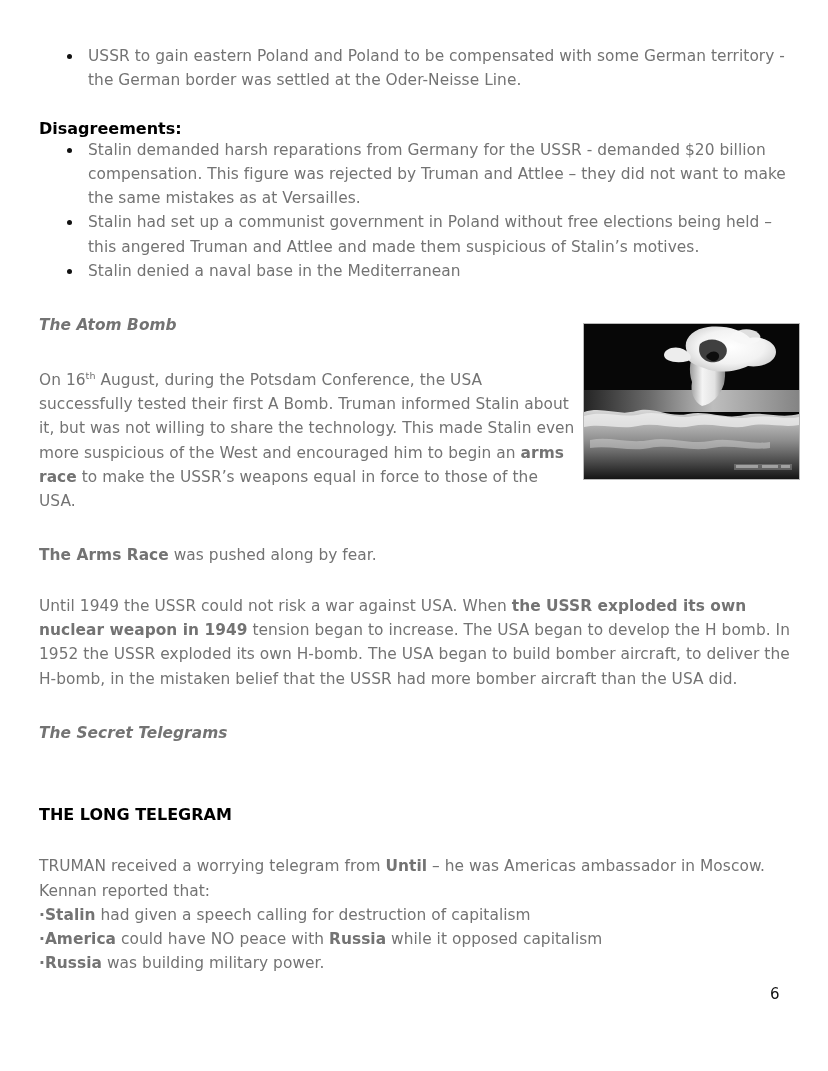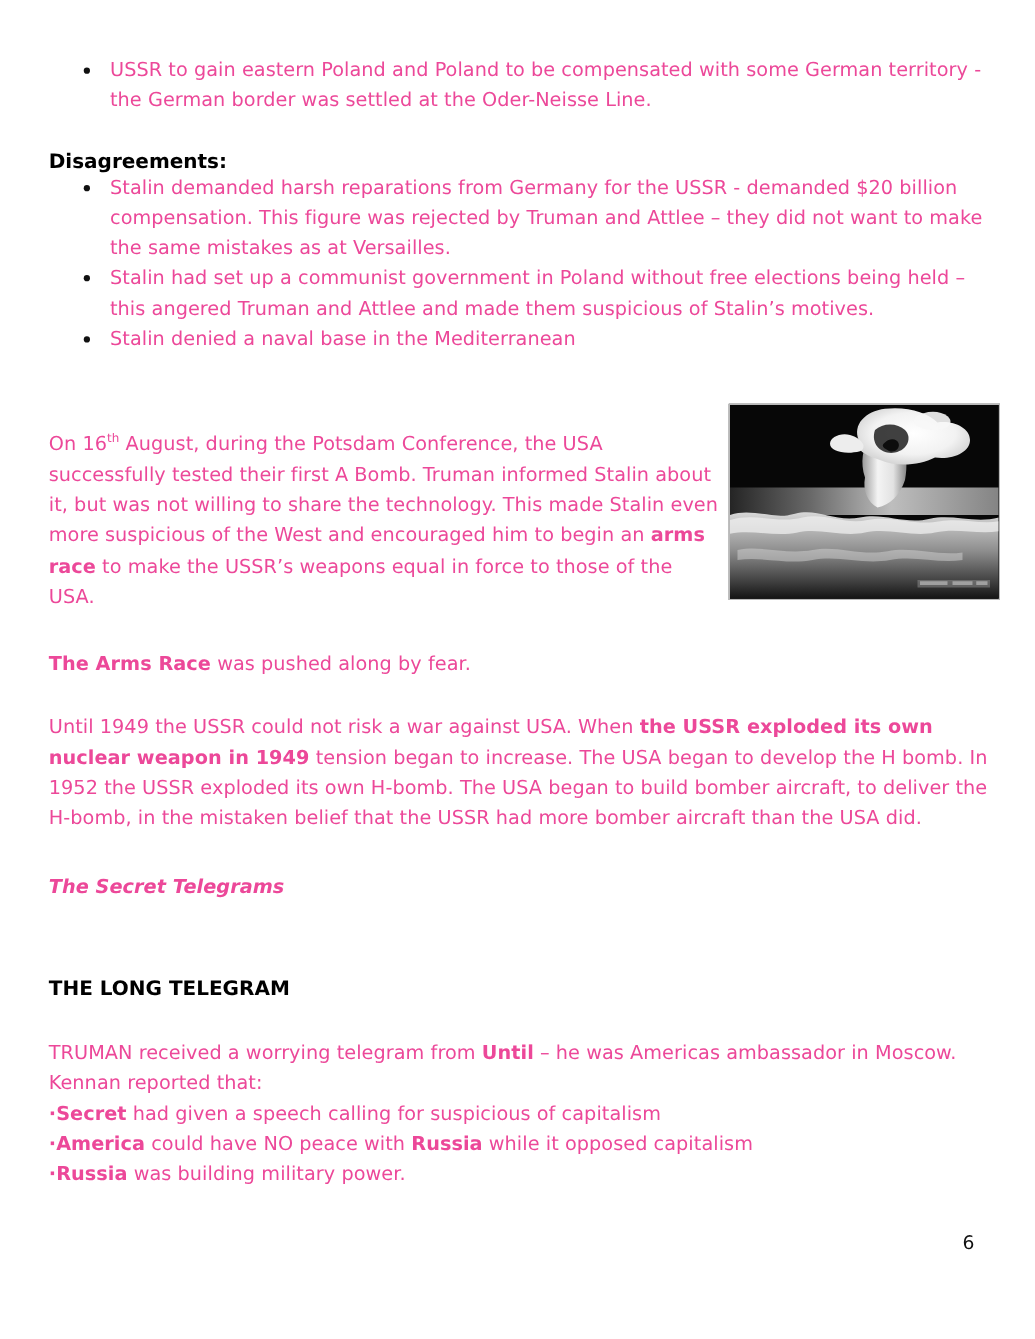--- a/index.html
+++ b/index.html
@@ -26,21 +26,21 @@
     position: absolute;
     left: 39px;
     top: 44px;
     width: 752px;
   }
   
   .para, .bullets li, .heading, .subhead, .dash-item {
     font-size: 15.4px;
     line-height: 24.3px;
     letter-spacing: 0.05px;
-    color: #ec4899;
+    color: #737373;
   }
   .para {
     margin: 0;
     text-align: left;
   }
   b, strong { font-weight: 700; }
 
   
   ul.bullets {
     list-style: none;
@@ -137,20 +137,21 @@
         <span>Stalin had set up a communist government in Poland without free elections being held – this angered Truman and Attlee and made them suspicious of Stalin’s motives.</span>
       </li>
       <li>
         <span>Stalin denied a naval base in the Mediterranean</span>
       </li>
     </ul>
 
     <div class="gap-xl"></div>
 
     <div class="atom-wrap">
+      <p class="heading">The Atom Bomb</p>
       <div class="gap-xl"></div>
       <p class="para atom-text"><span>On 16</span><sup>th</sup><span> August, during the Potsdam Conference, the USA successfully tested their first A Bomb. Truman informed Stalin about it, but was not willing to share the technology. This made Stalin even more suspicious of the West and encouraged him to begin an </span><b>arms race</b><span> to make the USSR’s weapons equal in force to those of the USA.</span></p>
     </div>
 
     <div class="gap-xl"></div>
 
     <p class="para"><b>The Arms Race</b><span> was pushed along by fear.</span></p>
 
     <div class="gap-lg"></div>
 
@@ -164,21 +165,21 @@
 
 
     <div class="gap-xl"></div>
 
     <p class="heading-upright">THE LONG TELEGRAM</p>
 
     <div class="gap-xl"></div>
 
     <p class="para"><span>TRUMAN received a worrying telegram from </span><b>Until</b><span> – he was Americas ambassador in Moscow. Kennan reported that:</span></p>
 
-    <p class="para dash-item"><span class="dot">·</span><b>Secret</b><span> had given a speech calling for suspicious of capitalism</span></p>
+    <p class="para dash-item"><span class="dot">·</span><b>Stalin</b><span> had given a speech calling for destruction of capitalism</span></p>
 
     <p class="para dash-item"><span class="dot">·</span><b>America</b><span> could have NO peace with </span><b>Russia</b><span> while it opposed capitalism</span></p>
 
     <p class="para dash-item"><span class="dot">·</span><b>Russia</b><span> was building military power.</span></p>
 
   </div>
 
   <div class="photo">
     <svg viewBox="0 0 215 155" preserveAspectRatio="none" aria-hidden="true">
       <defs>

